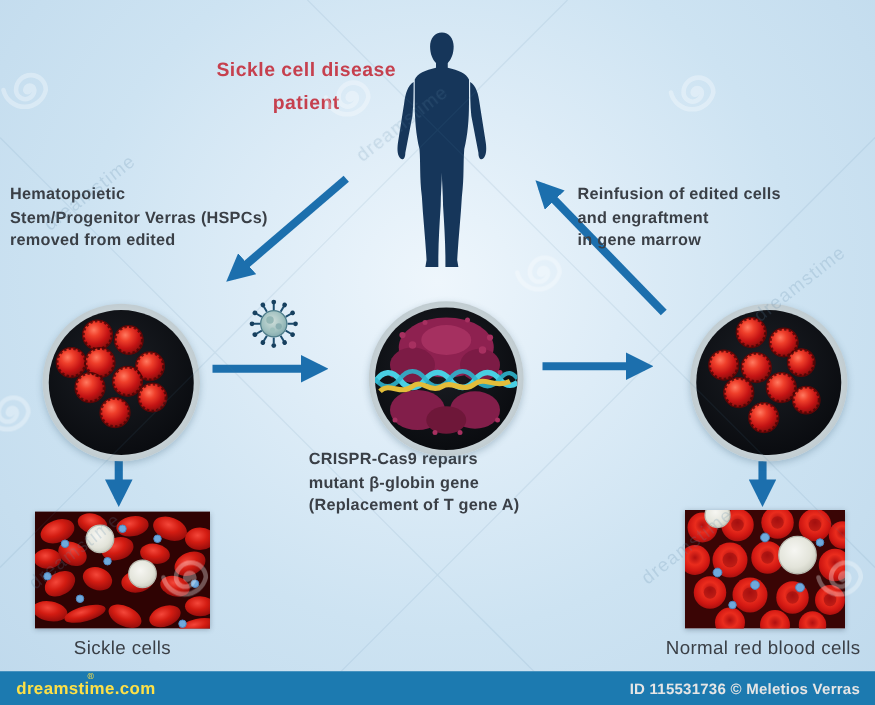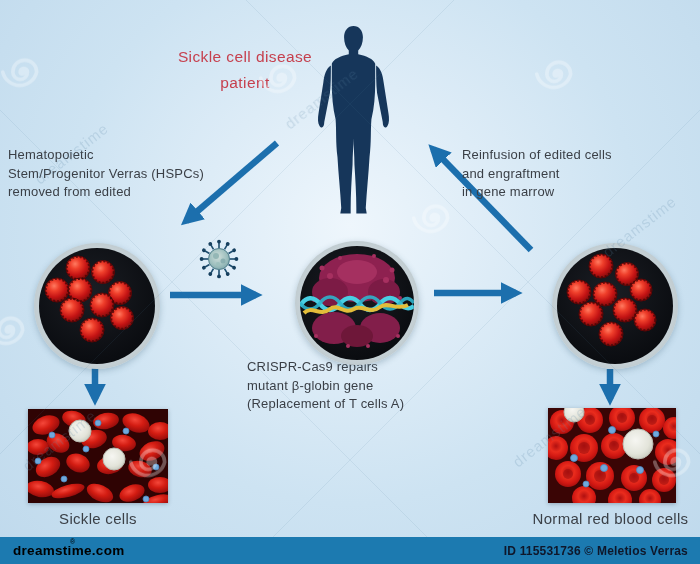--- a/index.html
+++ b/index.html
@@ -6,33 +6,33 @@
   #canvas{
     position:relative;width:700px;height:564px;overflow:hidden;
     font-family:"Liberation Sans",sans-serif;
     background:radial-gradient(ellipse at 50% 40%, #eef6fc 0%, #ddecf7 30%, #cde3f2 58%, #bfd9ec 100%);
   }
   .abs{position:absolute;}
   
   .ann{color:#3a3f46;font-size:13px;line-height:18.5px;text-align:left;letter-spacing:.2px;}
   .title{color:#c6404e;font-size:15.5px;line-height:26px;text-align:center;letter-spacing:.4px;}
   .photo-label{color:#3a3f46;font-size:15px;text-align:center;letter-spacing:.3px;}
-  .ann span,.title span{display:block;}
+  .ann span,.title span{display:block;font-weight:bold;}
   
   .dish{border-radius:50%;background:radial-gradient(circle,#ccd6da 58%,#aebcc2 92%,#9aacb4 100%);
         box-shadow:0 2px 6px rgba(60,95,120,.30);}
   .dish-inner{position:absolute;inset:5px;border-radius:50%;overflow:hidden;
         background:radial-gradient(circle at 45% 38%,#1b1e24 0%,#0a0c10 75%);}
   
   .photo{overflow:hidden;box-shadow:0 1px 4px rgba(40,60,80,.35);}
   
   #footer{left:0;bottom:0;width:700px;height:27px;background:#1c7ab0;display:flex;align-items:center;justify-content:space-between;}
-  #brand{color:#000000;font-size:13.5px;font-weight:bold;margin-left:13px;letter-spacing:.3px;position:relative;}
+  #brand{color:#fde047;font-size:13.5px;font-weight:bold;margin-left:13px;letter-spacing:.3px;position:relative;}
   #brand .reg{font-size:7px;position:absolute;top:-5px;left:57px;font-weight:normal;}
-  #credit{color:#0f172a;font-size:12px;font-weight:bold;margin-right:12px;letter-spacing:.2px;}
+  #credit{color:#e5e5e5;font-size:12px;font-weight:bold;margin-right:12px;letter-spacing:.2px;}
   
   #wm{left:0;top:0;pointer-events:none;}
   .wm-text{fill:#5d87a6;opacity:.20;font-size:15px;font-family:"Liberation Sans",sans-serif;letter-spacing:1px;}
 </style>
 </head>
 <body>
 
 <div id="canvas">
 
   <svg width="0" height="0" style="position:absolute">
@@ -111,21 +111,21 @@
 
   <div class="abs ann" style="left:462px;top:146px;width:215px">
     <span>Reinfusion of edited cells</span>
     <span>and engraftment</span>
     <span>in gene marrow</span>
   </div>
 
   <div class="abs ann" style="left:247px;top:358px;width:215px">
     <span>CRISPR-Cas9 repairs</span>
     <span>mutant β-globin gene</span>
-    <span>(Replacement of T cells A)</span>
+    <span>(Replacement of T gene A)</span>
   </div>
 
   <div class="abs dish" style="left:34px;top:243px;width:126px;height:126px">
     <div class="dish-inner">
       <svg width="116" height="116">
         <g stroke="#5e0707" stroke-width="1">
           <circle cx="39" cy="20" r="12" fill="url(#rbcG)"></circle>
             <circle cx="64" cy="24" r="11.5" fill="url(#rbcG)"></circle>
           <circle cx="18" cy="42" r="12" fill="url(#rbcG)"></circle>
             <circle cx="41" cy="42" r="12" fill="url(#rbcG)"></circle>

